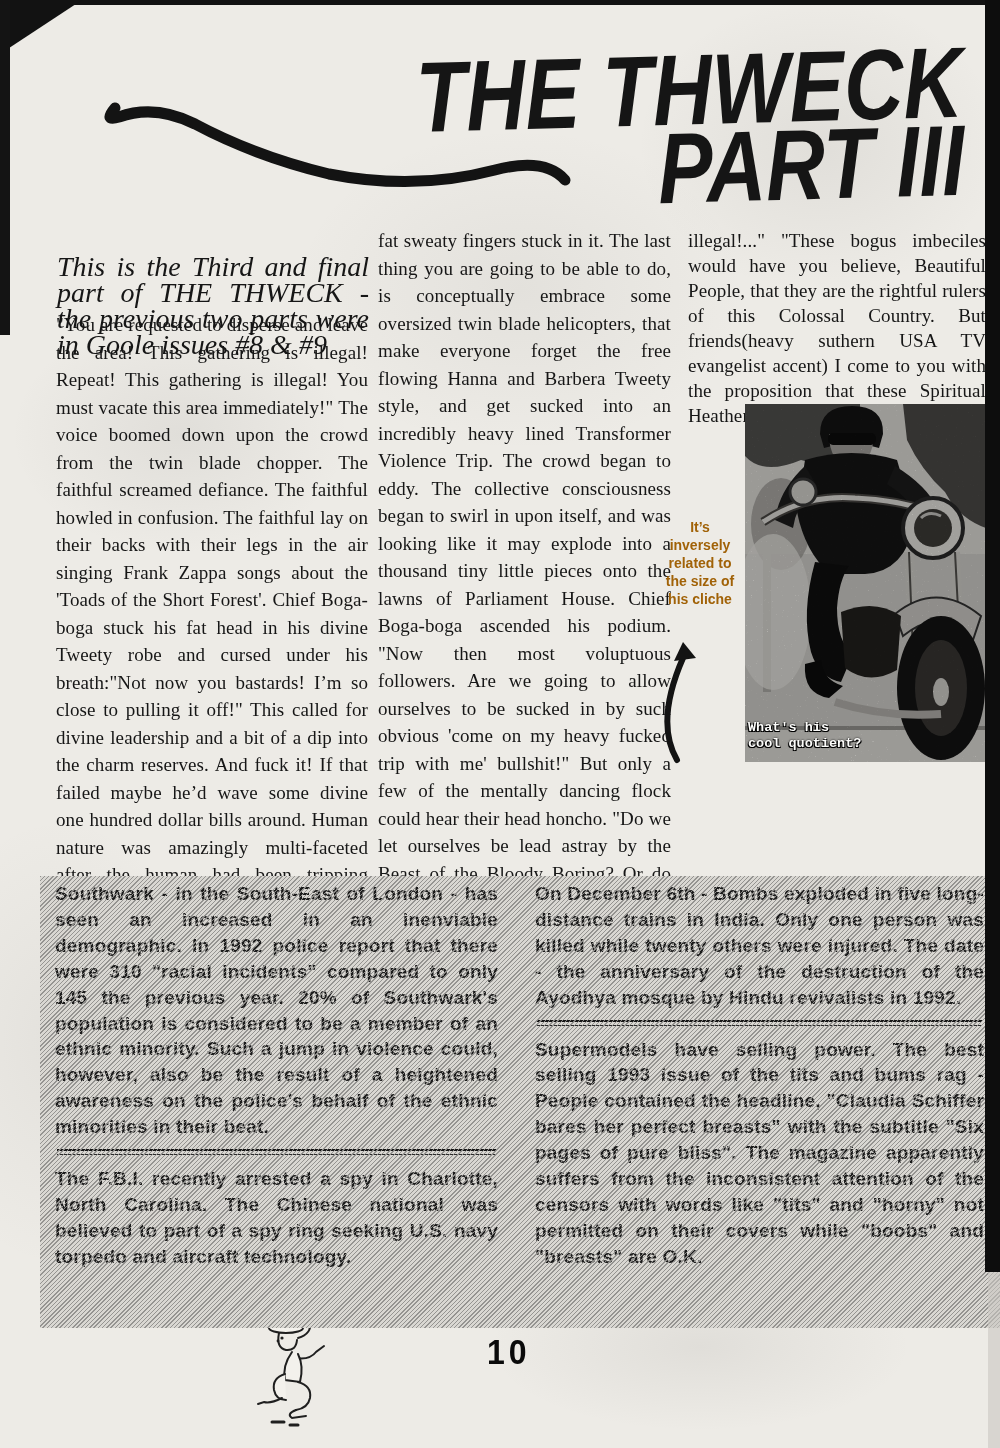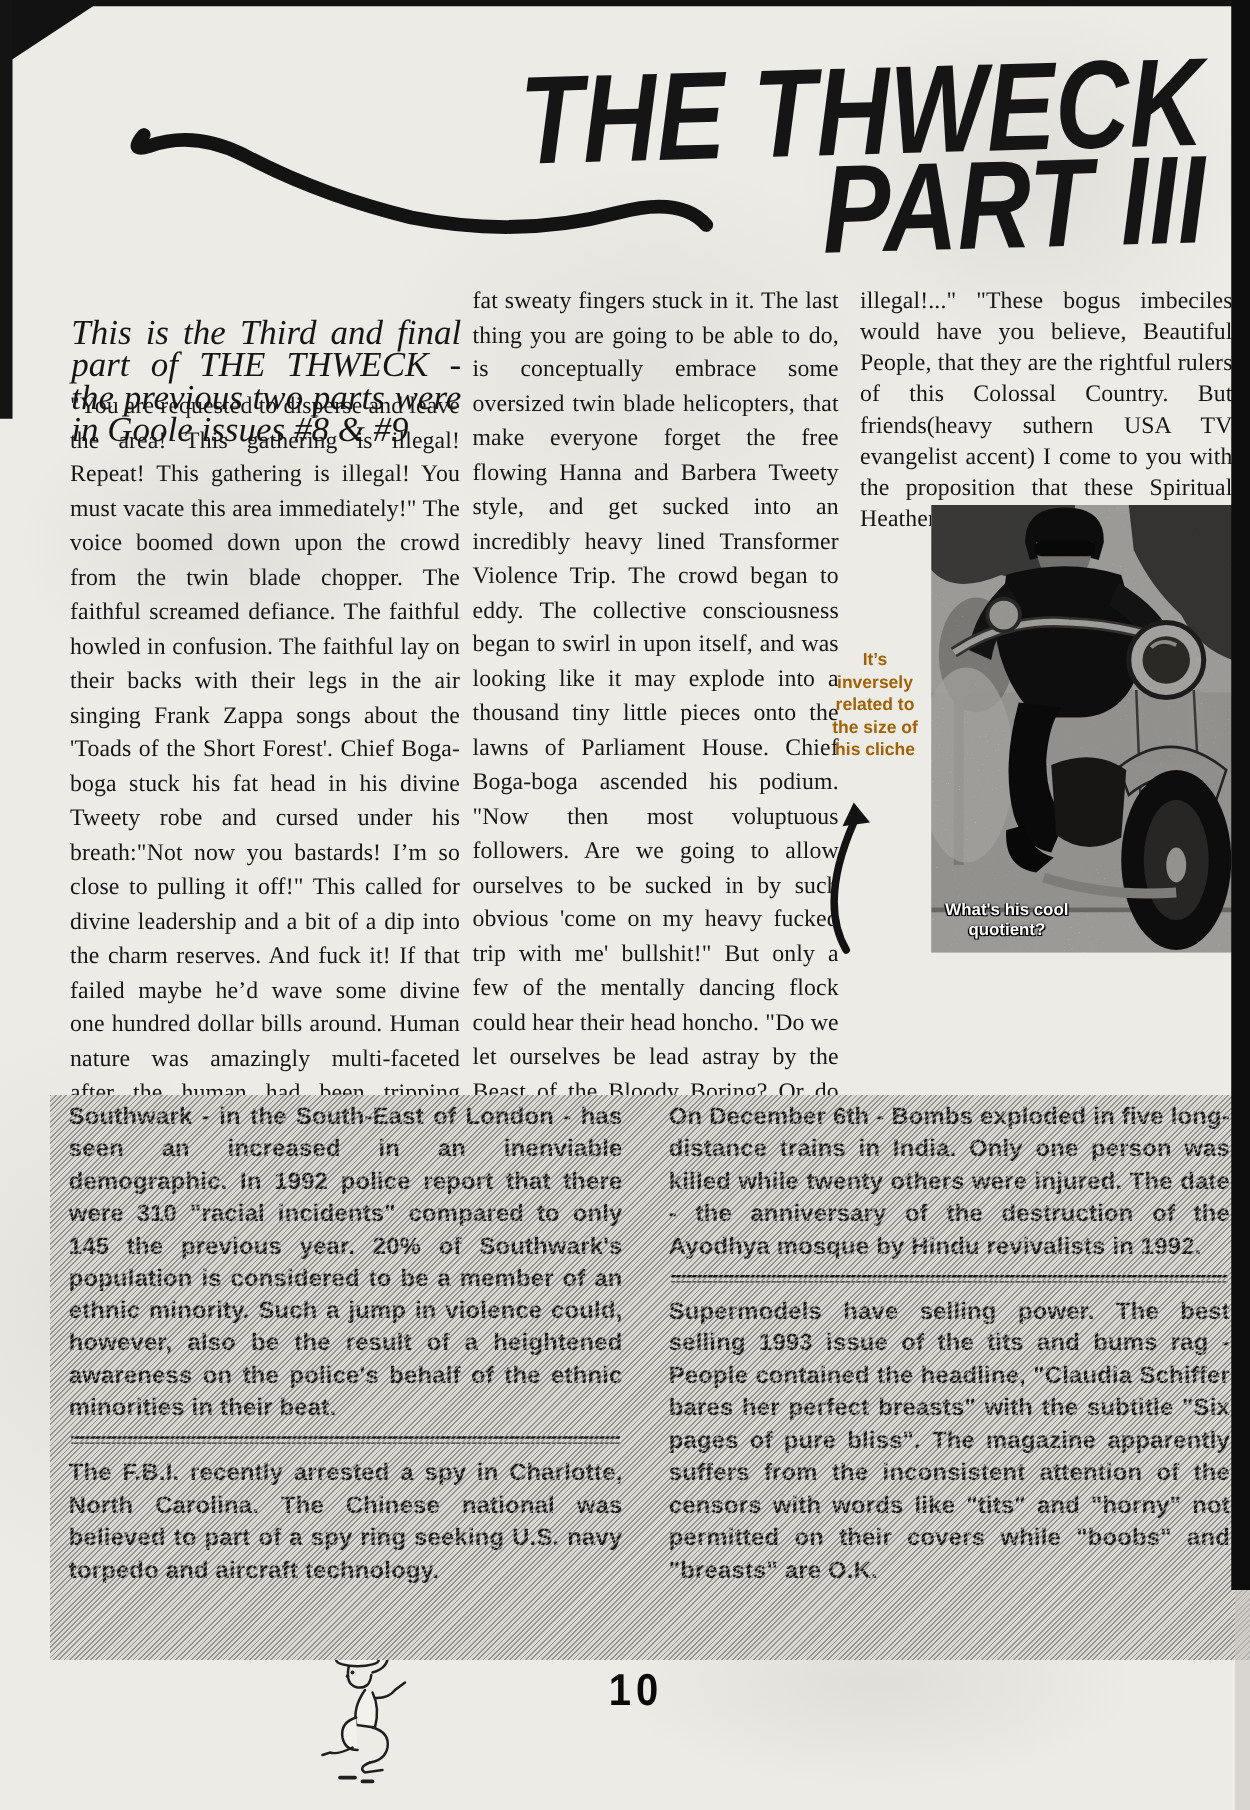--- a/index.html
+++ b/index.html
@@ -30,22 +30,22 @@
   .intro{position:absolute;left:57px;top:226px;width:312px;font-style:italic;font-weight:normal;
     font-size:28px;line-height:26px;text-align:justify;}
   .col{position:absolute;text-align:justify;font-size:19px;line-height:27.5px;letter-spacing:.1px;}
   .col1{left:56px;top:311px;width:312px;}
   .col2{left:378px;top:227px;width:293px;}
   .col3a{left:688px;top:228px;width:298px;line-height:25px;}
   .col3b{left:688px;top:766px;width:298px;line-height:27px;}
   
   .photo{position:absolute;left:745px;top:404px;width:255px;height:358px;background:#d8d6d1;z-index:1;}
   .photo-caption{position:absolute;left:748px;top:720px;width:115px;z-index:2;color:#fdfdfb;
-    font-family:Liberation Sans, sans-serif;font-weight:bold;font-size:13.5px;line-height:16px;
-    text-shadow:0 0 2px #000,1px 1px 0 #000,-1px 1px 0 #000;text-align:center;}
+    font-family:Liberation Mono, monospace;font-weight:bold;font-size:13.5px;line-height:16px;
+    text-shadow:0 0 2px #000,1px 1px 0 #000,-1px 1px 0 #000;}
   .annotation{position:absolute;left:659px;top:518px;width:82px;text-align:center;z-index:2;
     font-family:"Liberation Sans",sans-serif;font-weight:bold;font-size:14px;line-height:18px;color:#a16207;}
   .annotation-arrow{position:absolute;left:657px;top:640px;z-index:2;}
   
   .news-band{position:absolute;left:40px;top:876px;width:960px;height:452px;z-index:4;
     background:repeating-linear-gradient(135deg,#343434 0 1px,#d9d7d2 1px 3px);}
   .news-band::after{content:"";position:absolute;inset:0;pointer-events:none;
     background:repeating-linear-gradient(135deg,rgba(228,226,221,.55) 0 1px,transparent 1px 3px);}
   .news-col{position:absolute;top:5px;}
   .news-col.left{left:15px;width:443px;}

